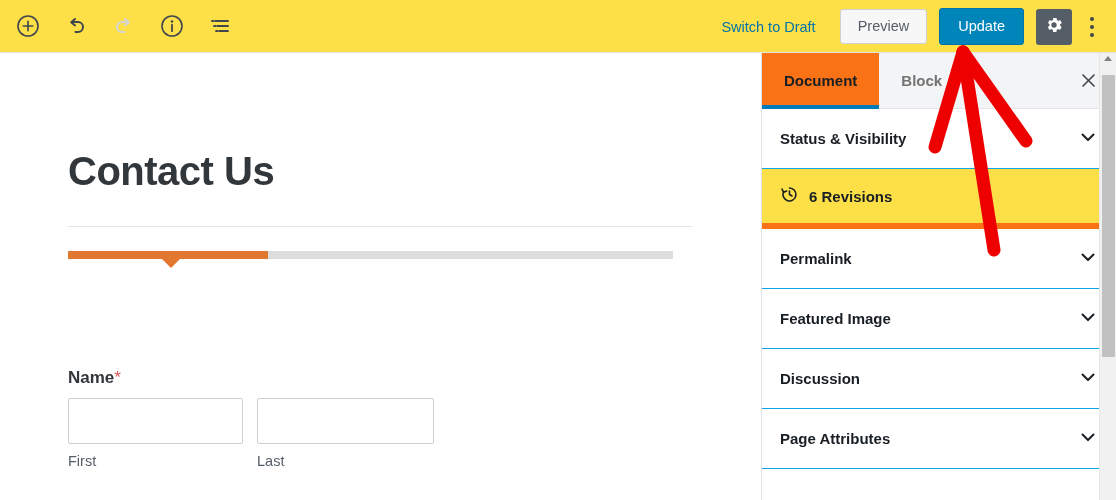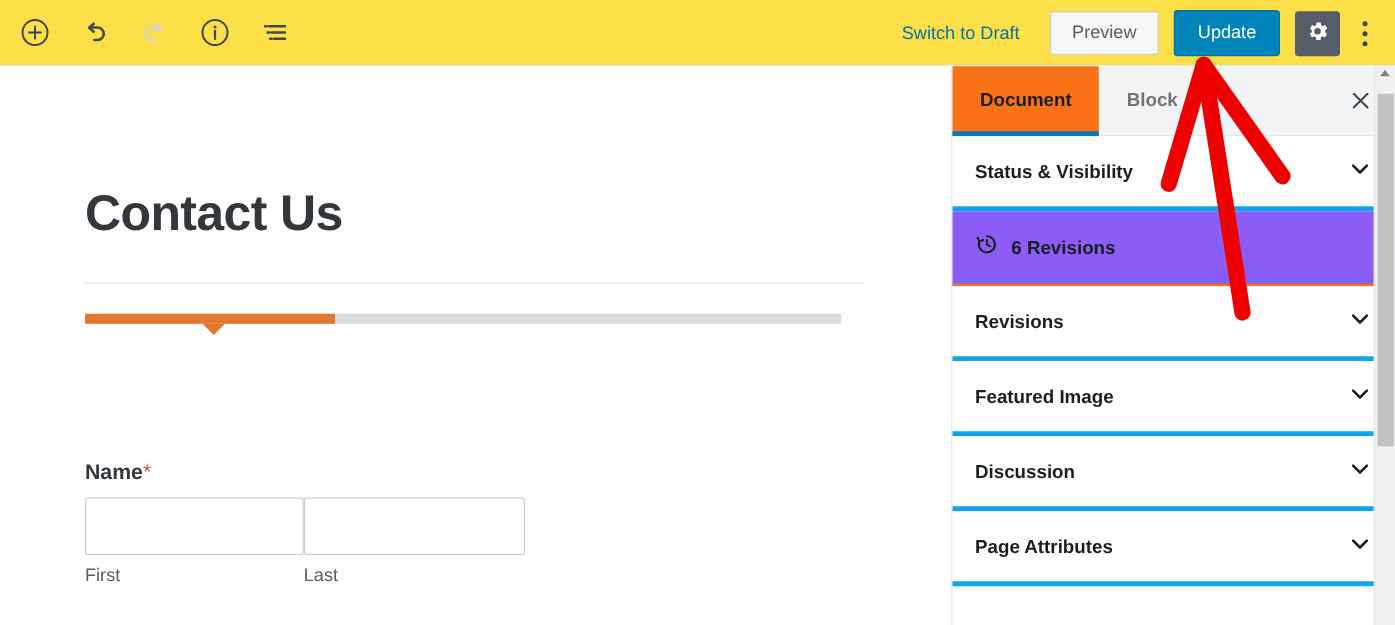--- a/index.html
+++ b/index.html
@@ -188,21 +188,21 @@
 
   
   .field-block { position: absolute; left: 68px; top: 315px; }
   .field-label {
     font-size: 17px;
     font-weight: bold;
     color: #32373c;
     margin-bottom: 10px;
   }
   .req-star { color: #d9534f; font-weight: normal; font-size: 17px; }
-  .inputs-row { display: flex; }
+  .inputs-row { display: flex; gap: 14px; }
   .input-col { display: flex; flex-direction: column; }
   .form-input {
     width: 175px; height: 46px;
     border: 1px solid #cfcfcf;
     border-radius: 2px;
     background: #fff;
     font-size: 15px;
     padding: 6px 10px;
     font-family: "Liberation Sans", sans-serif;
     outline: none;
@@ -290,42 +290,42 @@
     justify-content: center;
     background: transparent;
     border: none;
     cursor: pointer;
     padding: 0;
   }
 
   .panel-list { position: relative; }
   .panel-row {
     height: 60px;
-    border-bottom: 4px solid #0ea5e9;
+    border-bottom: 1px solid #0ea5e9;
     display: flex;
     align-items: center;
     padding: 0 18px;
     cursor: pointer;
     background: #fff;
   }
   .panel-title {
     font-size: 15px;
     font-weight: bold;
     color: #191e23;
     flex: 1;
   }
   .revisions-row {
     height: 60px;
-    border-bottom: 2px solid #f97316;
+    border-bottom: 6px solid #f97316;
     display: flex;
     align-items: center;
     gap: 10px;
     padding: 0 18px;
     cursor: pointer;
-    background: #8b5cf6;
+    background: #fde047;
   }
   .revisions-label {
     font-size: 15px;
     color: #191e23;
     font-weight: bold;
   }
   .chev { flex: 0 0 auto; }
 
   
   .sidebar-scrollbar {
@@ -486,21 +486,21 @@
             <svg width="19" height="19" viewBox="0 0 20 20" fill="none">
               <path d="M10 3.2a6.8 6.8 0 1 1-6.2 4" stroke="#191e23" stroke-width="1.7" stroke-linecap="round"></path>
               <path d="M2.2 4.3l1.5 3.3 3.3-1.3" stroke="#191e23" stroke-width="1.7" stroke-linecap="round" stroke-linejoin="round"></path>
               <path d="M10 6.4V10l2.6 1.6" stroke="#191e23" stroke-width="1.7" stroke-linecap="round" stroke-linejoin="round"></path>
             </svg>
           </span>
           <span class="revisions-label">6 Revisions</span>
         </div>
 
         <div class="panel-row">
-          <span class="panel-title">Revisions</span>
+          <span class="panel-title">Permalink</span>
           <span class="chev">
             <svg width="20" height="20" viewBox="0 0 20 20" fill="none">
               <path d="M4.5 7.5L10 13l5.5-5.5" stroke="#191e23" stroke-width="2" stroke-linecap="round" stroke-linejoin="round"></path>
             </svg>
           </span>
         </div>
 
         <div class="panel-row">
           <span class="panel-title">Featured Image</span>
           <span class="chev">

